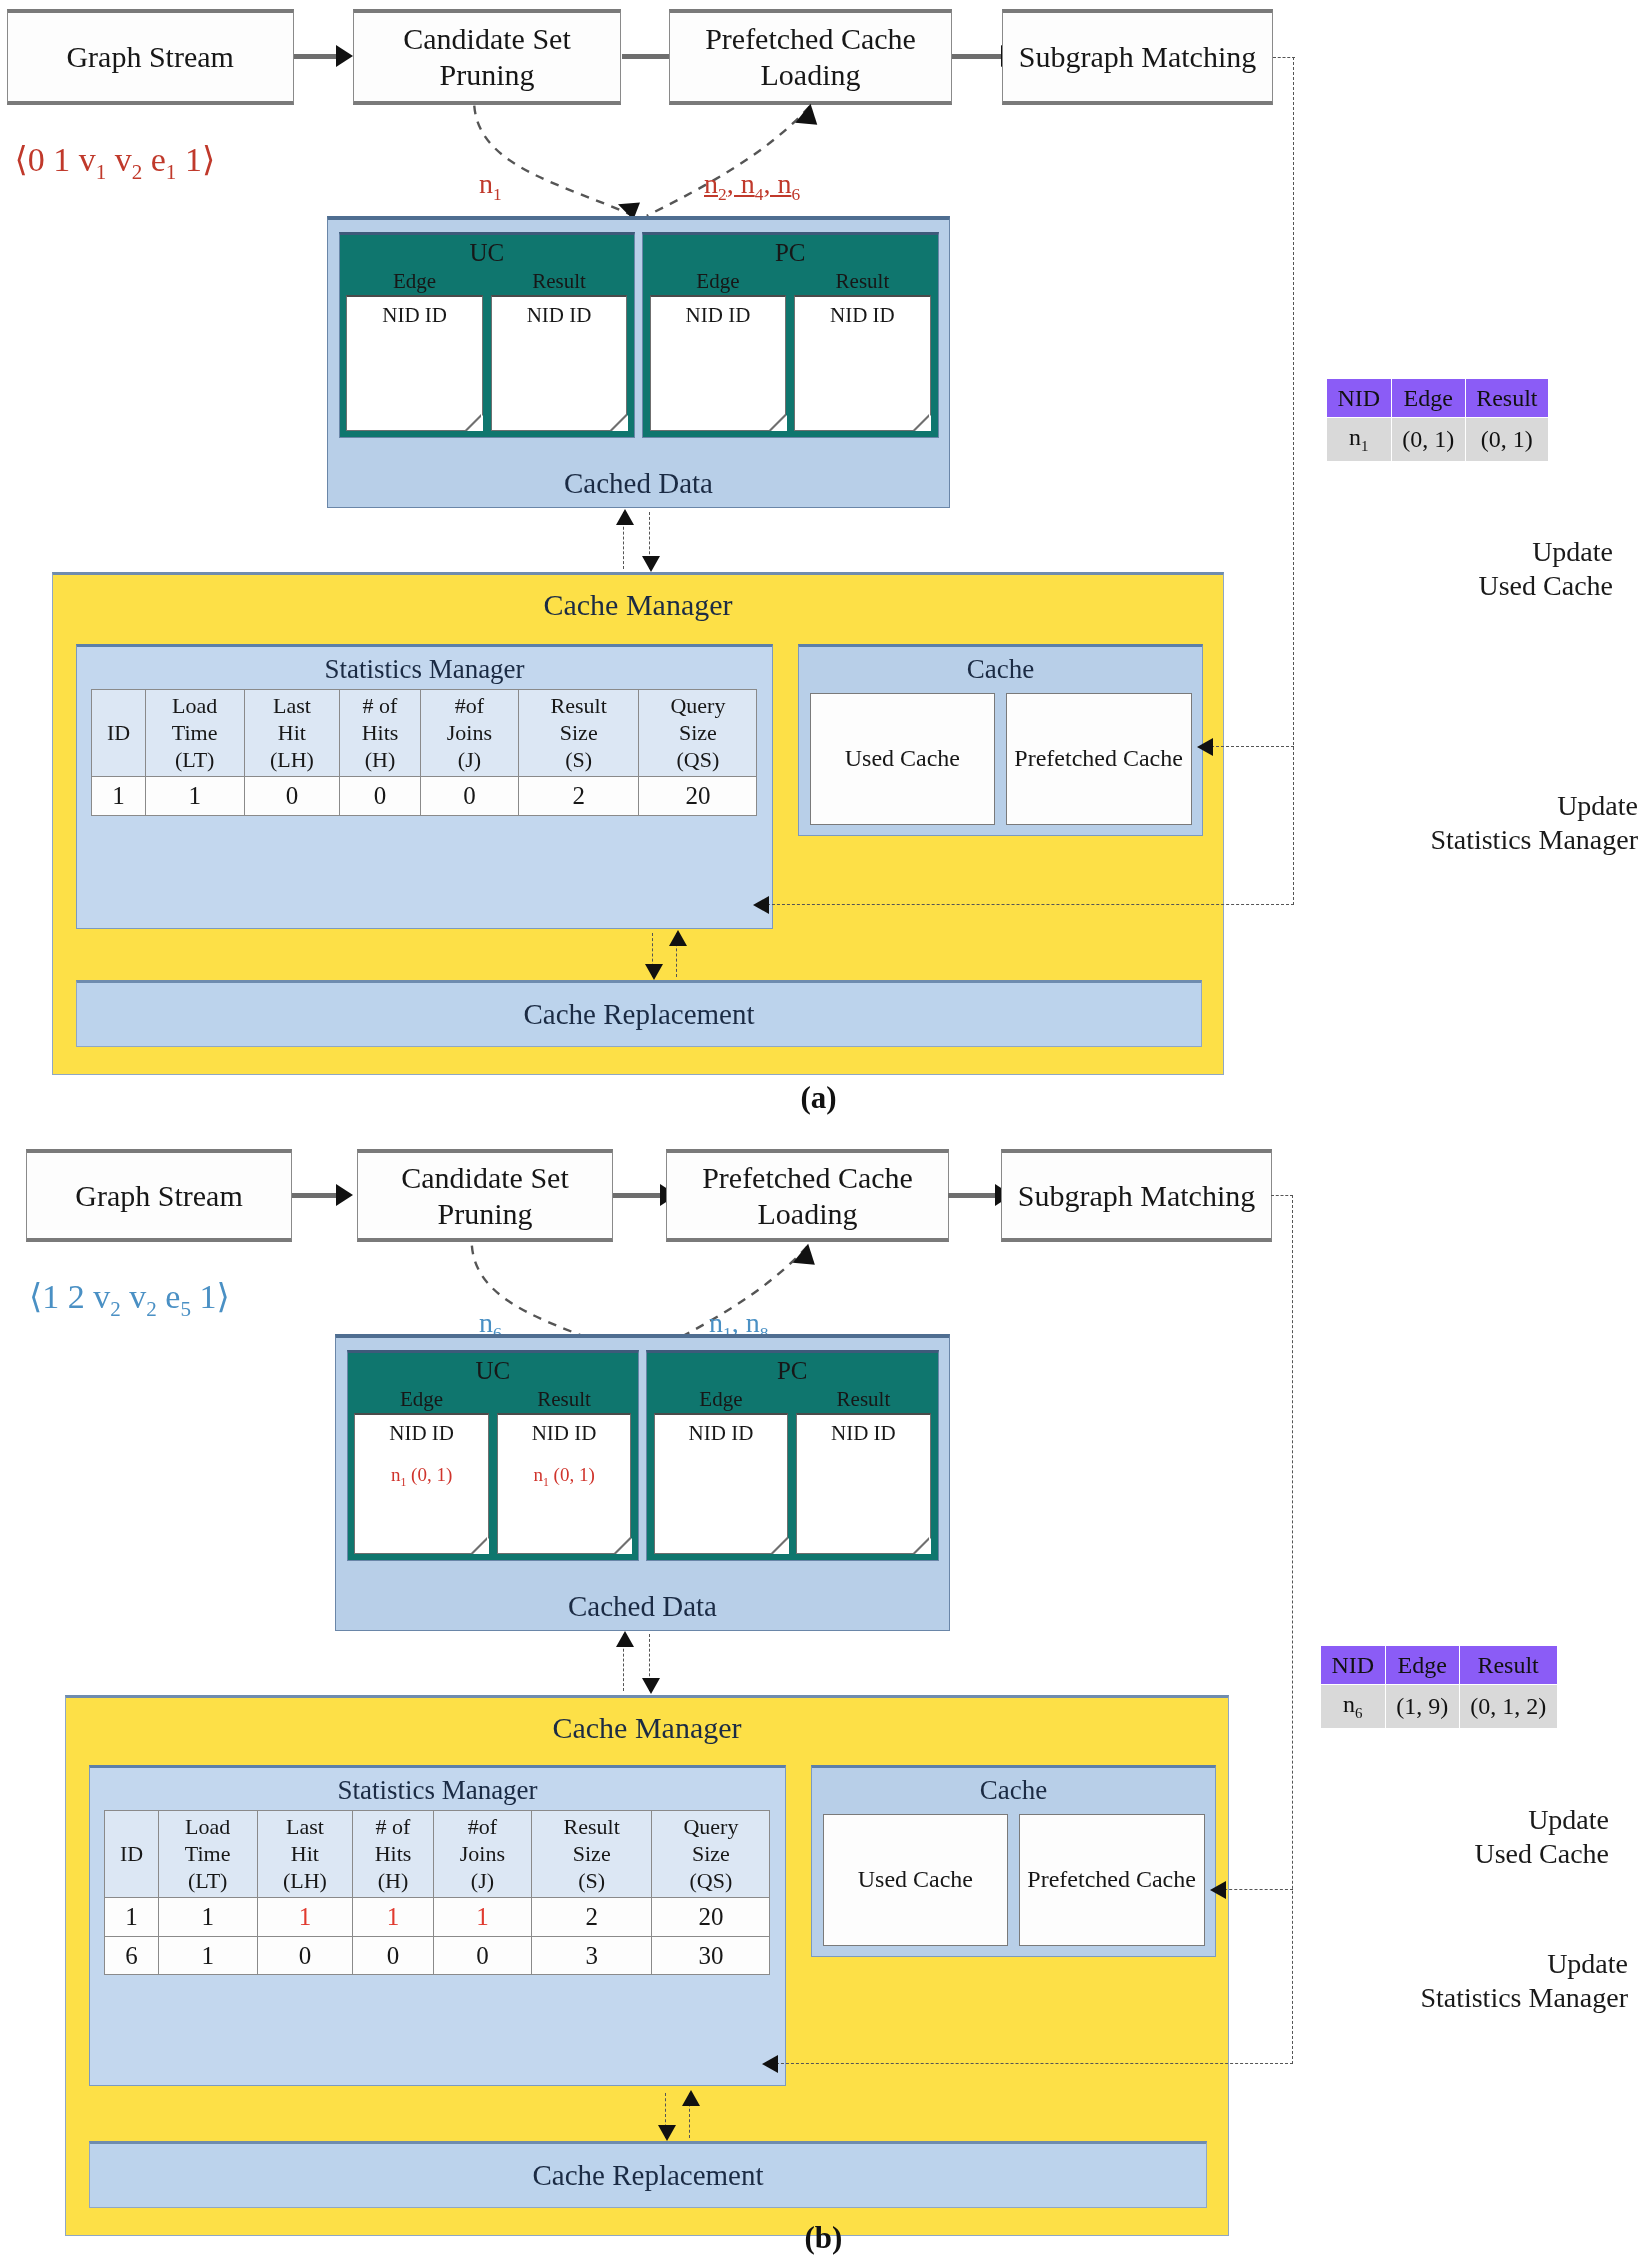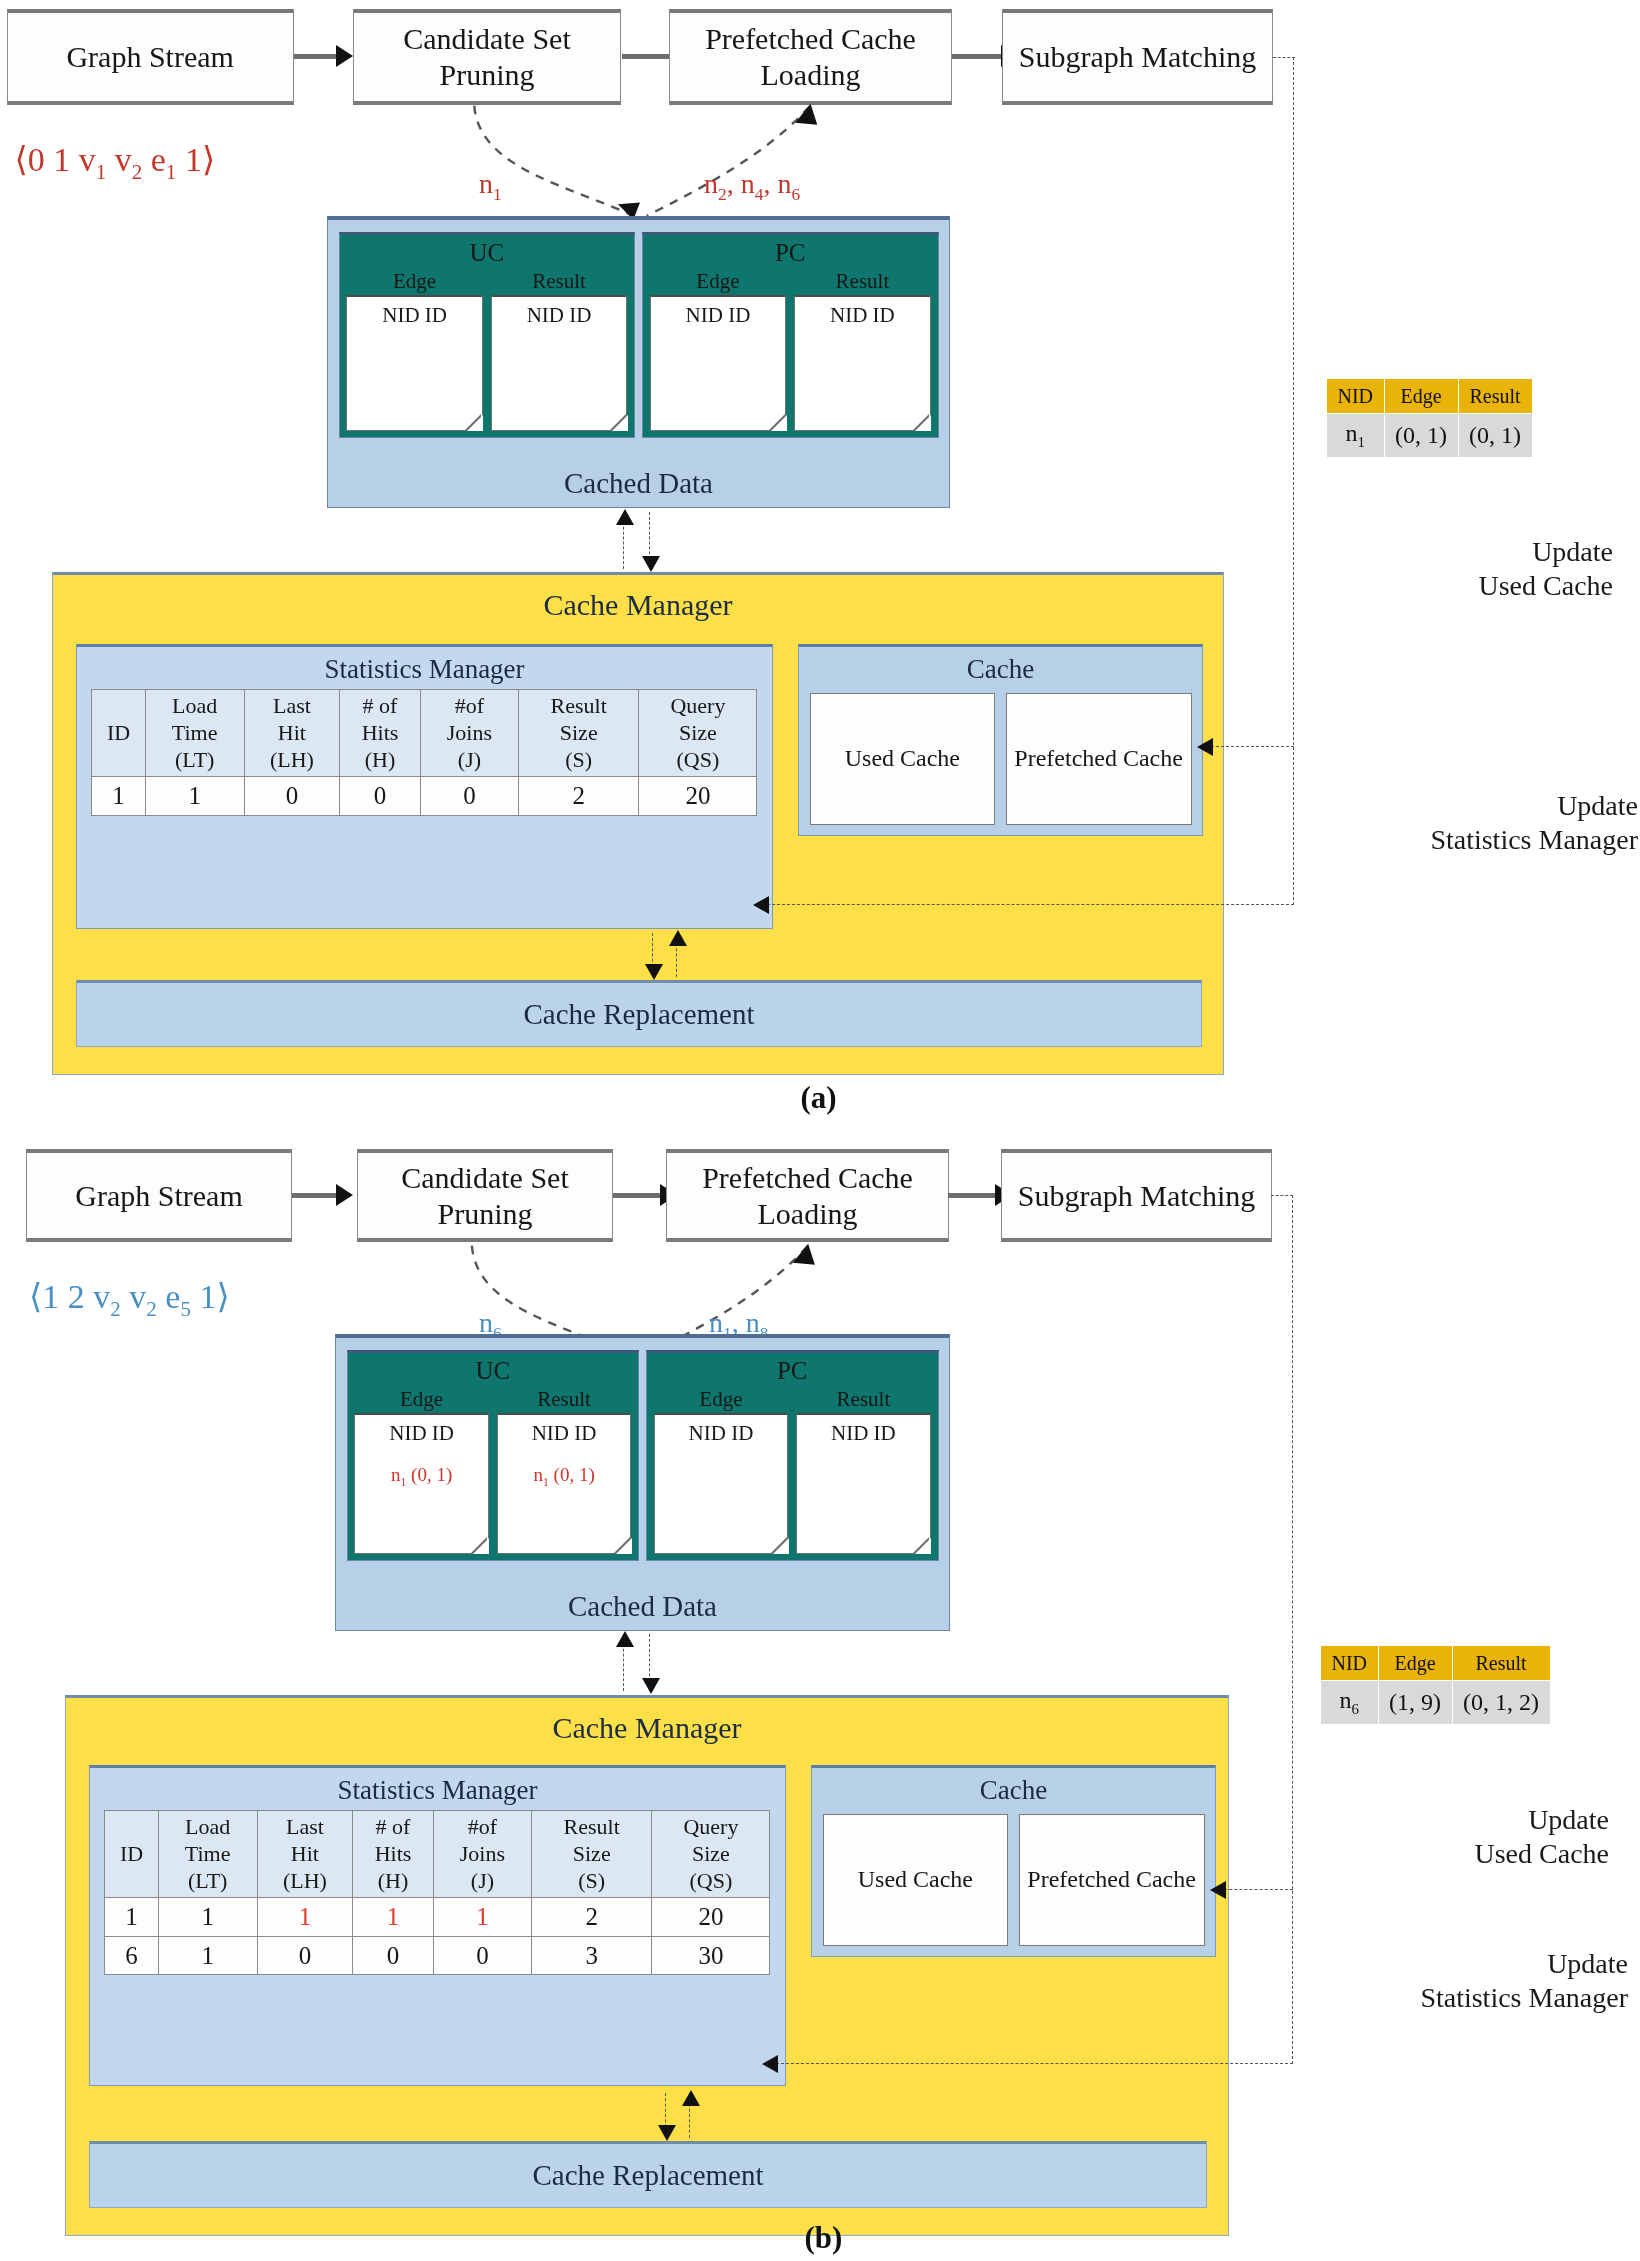--- a/index.html
+++ b/index.html
@@ -112,22 +112,22 @@
     border-top:16.3px solid #111; }
   .arrow-left::before{ content:""; position:absolute; left:-3.8px; top:-9px;
     border-top:9px solid transparent; border-bottom:9px solid transparent;
     border-right:16.3px solid #111; }
 
   
   .curve{ position:absolute; overflow:visible; }
 
   
   .nid-table{ position:absolute; border-collapse:collapse; }
-  .nid-table th{ background:#eab308; border:1px solid #ffffff; font-weight:normal;
-    font-size:20px; padding:5.7px 10.5px; color:#111; }
+  .nid-table th{ background:#8b5cf6; border:1px solid #ffffff; font-weight:normal;
+    font-size:24px; padding:5.7px 10.5px; color:#111; }
   .nid-table td{ background:#d9d9d9; border:1px solid #ffffff; text-align:center;
     font-size:24px; padding:5.7px 10.5px; color:#111; }
   .nid-table sub{ font-size:.62em; }
   .side-note{ position:absolute; text-align:right; font-size:28px;
     line-height:1.22; color:#1a1a1a; white-space:nowrap; }
 
   .panel-label{ position:absolute; text-align:center; font-size:31px;
     font-weight:bold; color:#111; }
 </style>
 </head>
@@ -151,21 +151,21 @@
   </div>
 
   <svg class="curve" style="left:0; top:96px; width:1006px; height:139px;" viewBox="0 0 2100 290" width="1006" height="139">
     <path d="M990,20 C1000,150 1180,185 1322,250" stroke="#555" stroke-width="5" fill="none" stroke-dasharray="18 16"></path>
     <polygon points="1322,258 1290,226 1336,222" fill="#111"></polygon>
     <path d="M1690,22 C1600,120 1480,185 1350,250" stroke="#555" stroke-width="5" fill="none" stroke-dasharray="18 16"></path>
     <polygon points="1692,16 1660,56 1706,60" fill="#111"></polygon>
   </svg>
 
   <div class="edge-label red" style="left:479px; top:168px;">n<sub>1</sub></div>
-  <div class="edge-label red" style="left:704px; top:168px;">n<sub>2</sub>, n<sub>4</sub>, n<sub>6</sub></div>
+  <div class="edge-label red" style="left:704px; top:168px;text-decoration:underline;">n<sub>2</sub>, n<sub>4</sub>, n<sub>6</sub></div>
 
   <div class="cached-outer" style="left:327px; top:216px; width:623px; height:292px;">
     <div class="cached-inner-row" style="height:206px;">
 
       <div class="cache-half">
         <div class="ucpc">UC</div>
         <div class="cols">
           <div class="cache-col">
             <div class="colhdr">Edge</div>
             <div class="docbox">

